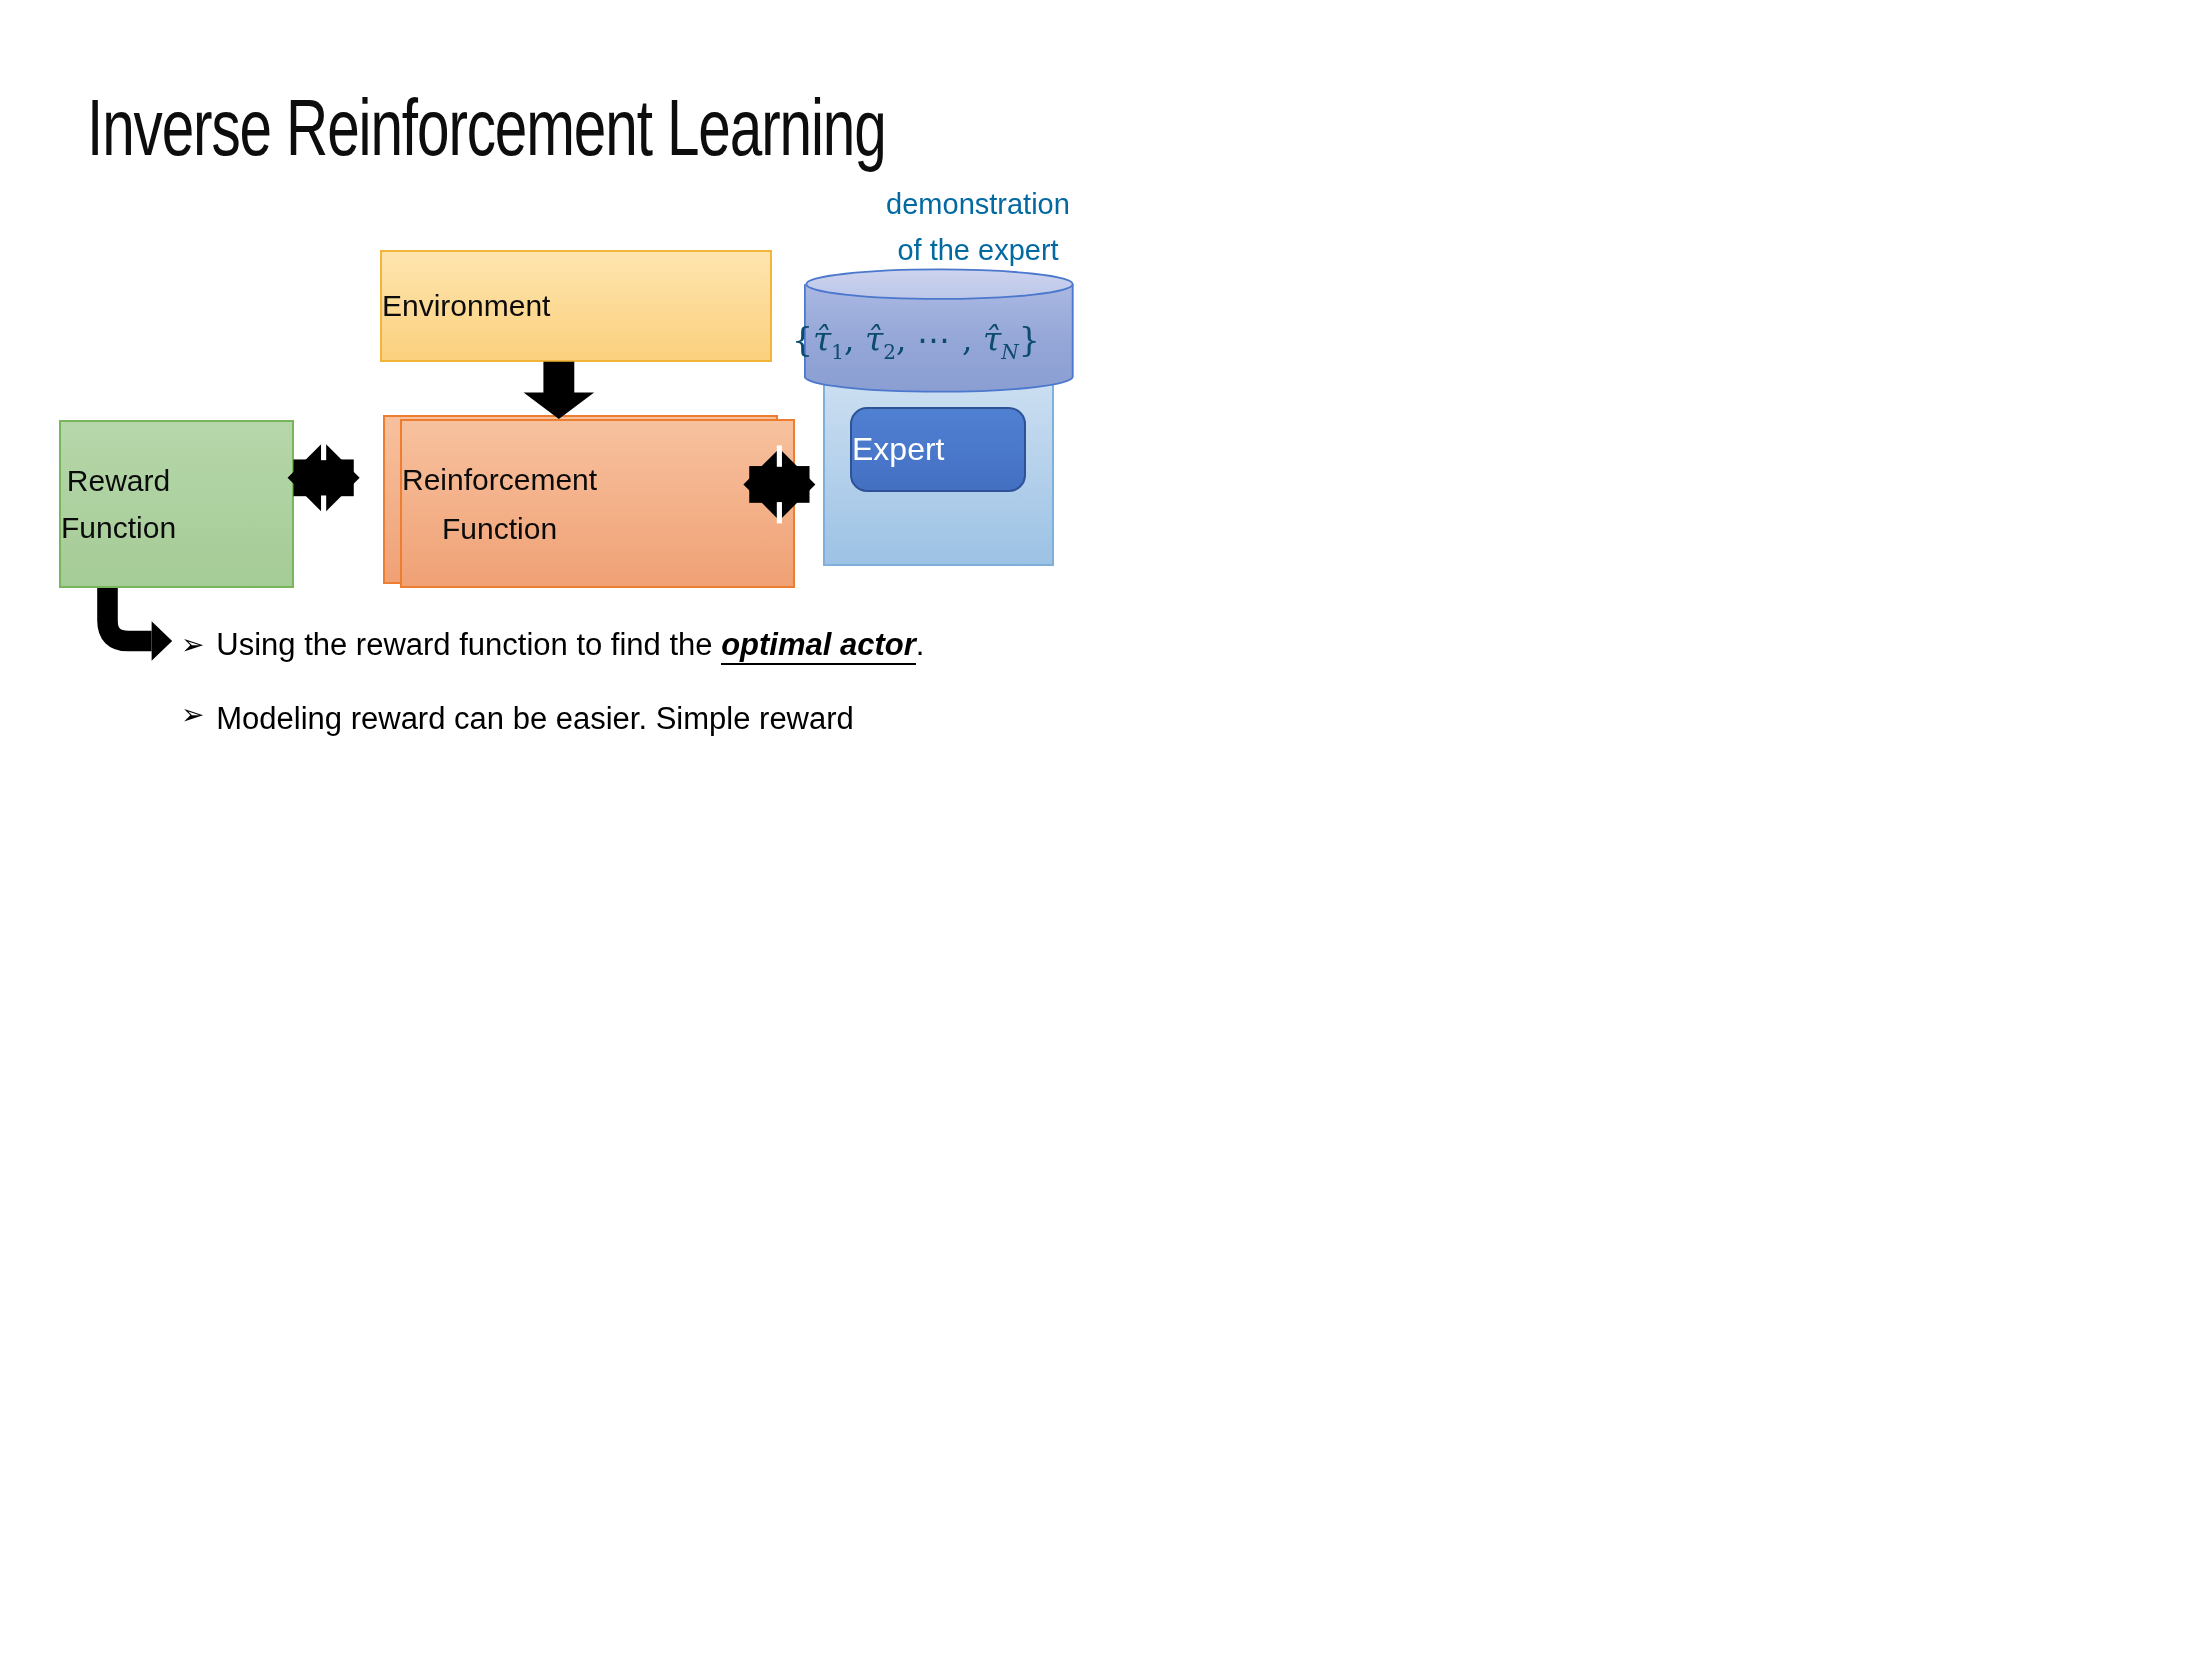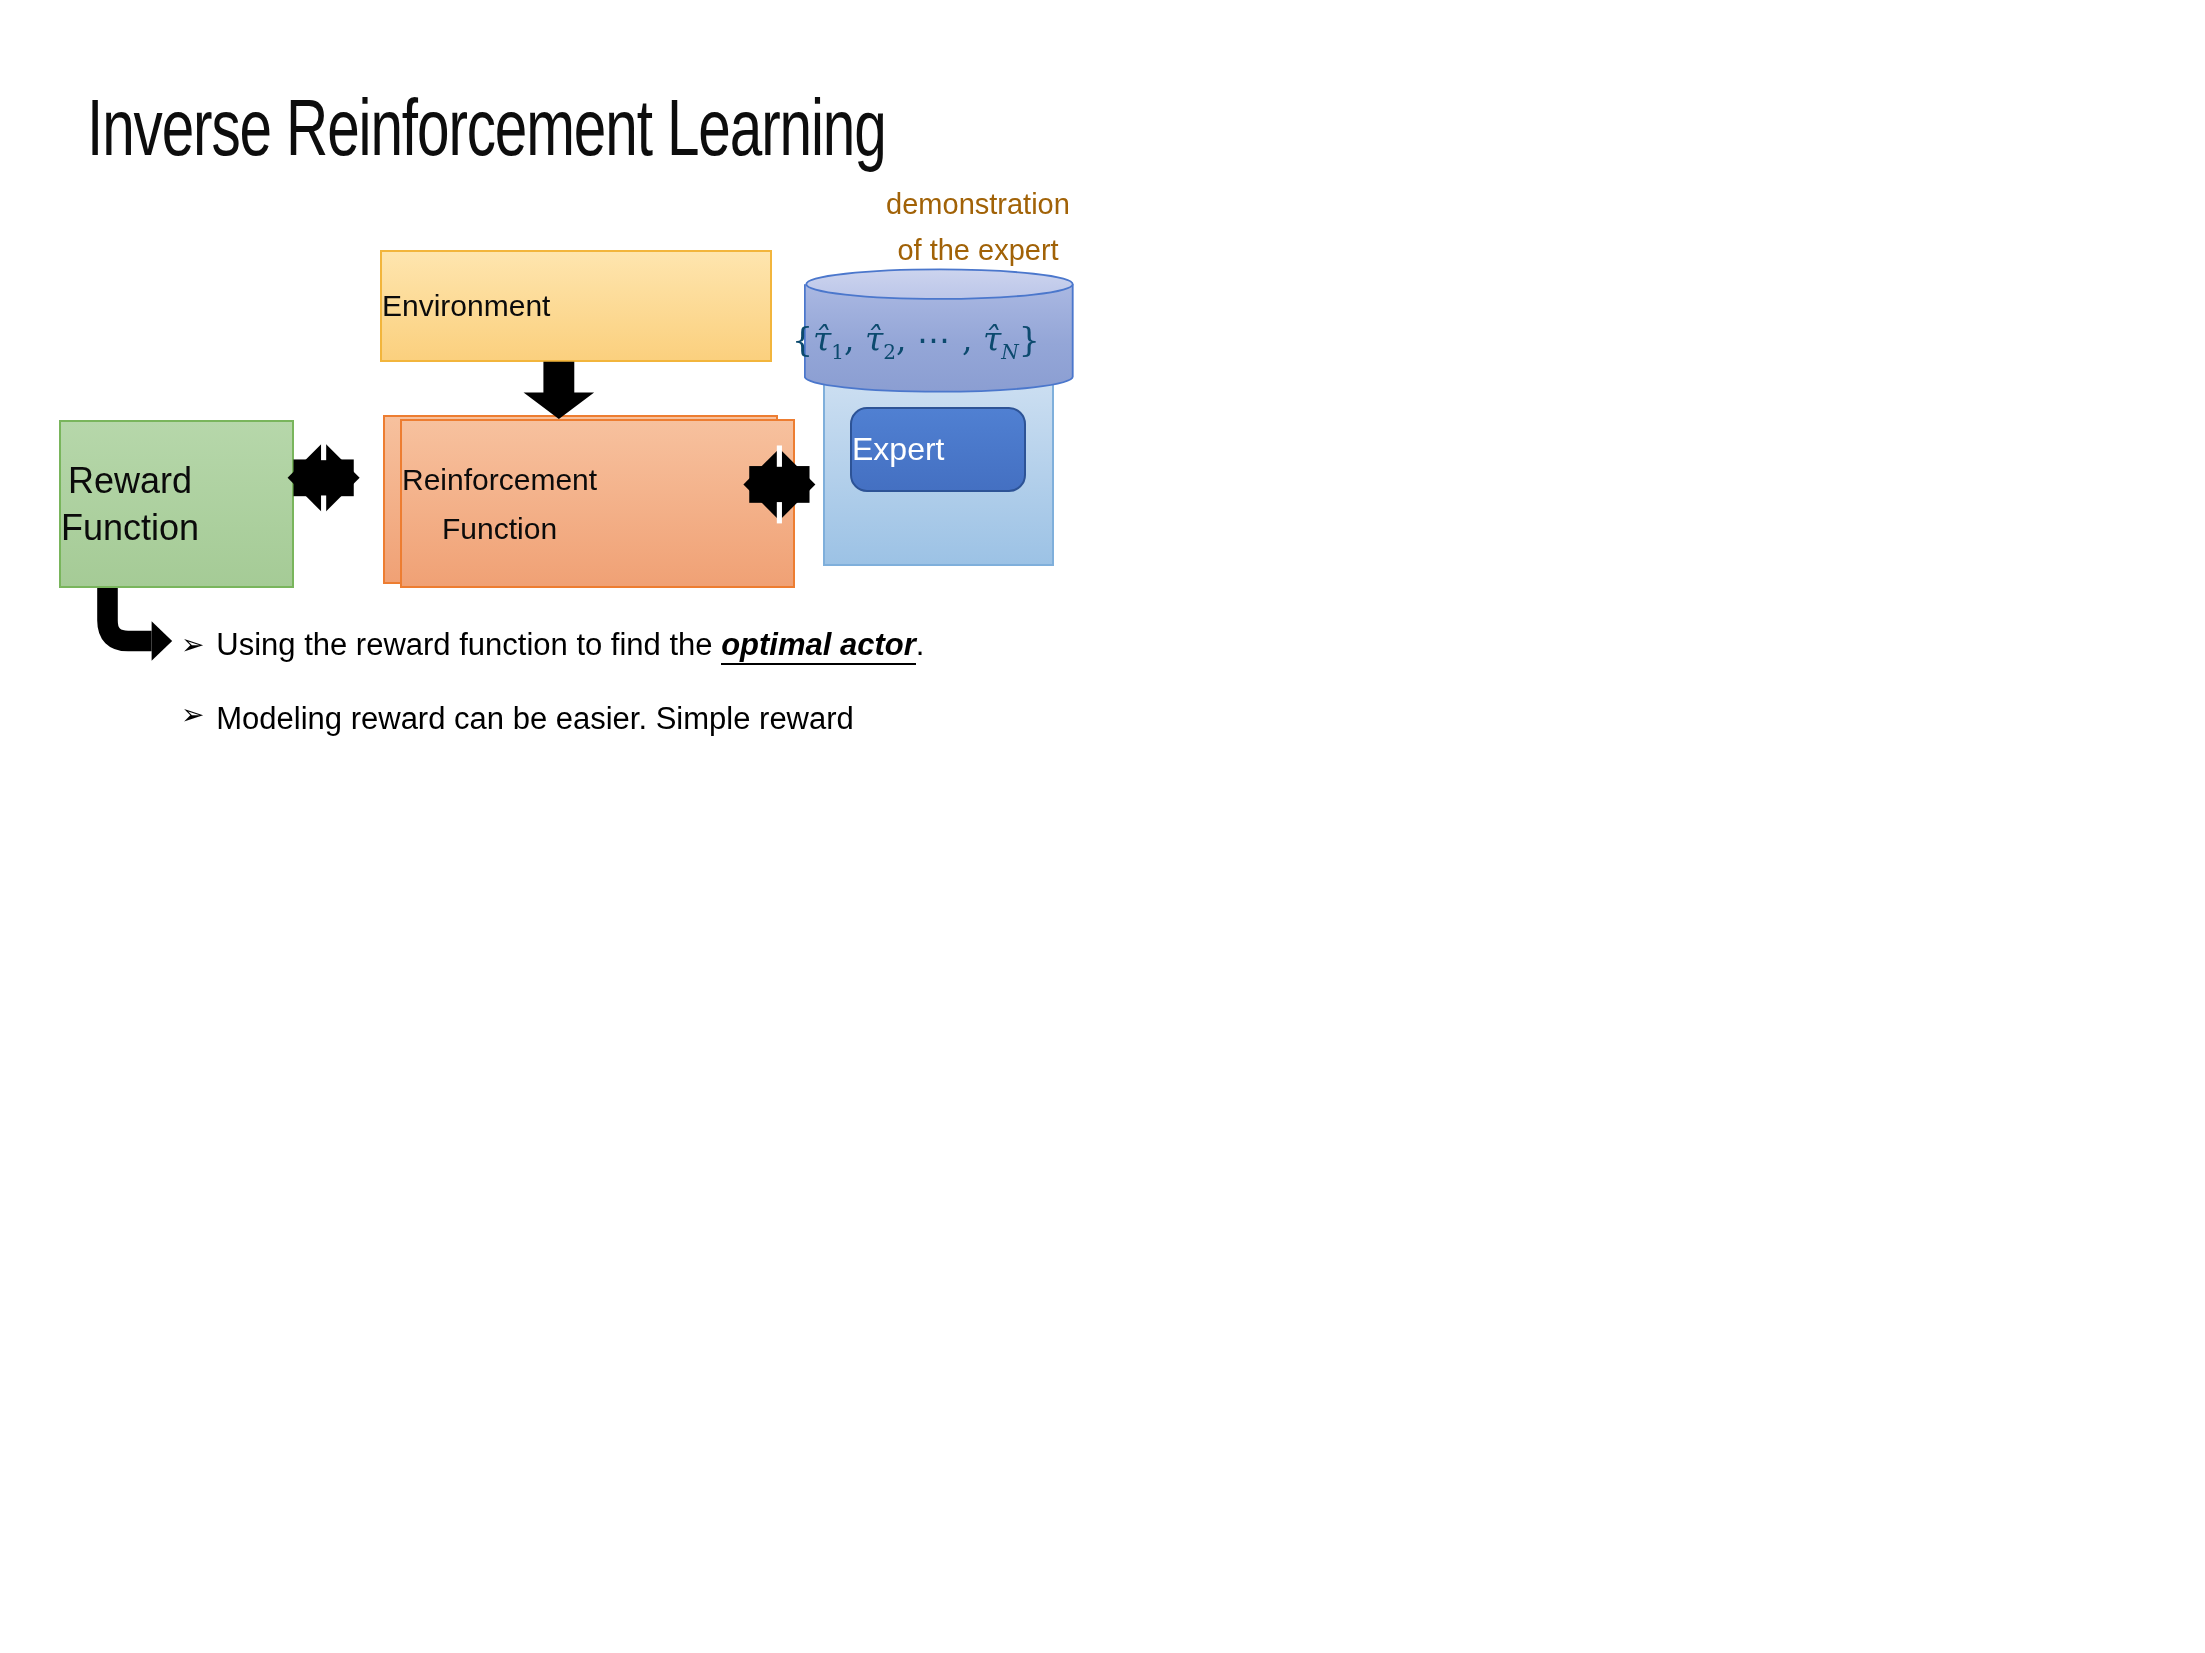--- a/index.html
+++ b/index.html
@@ -7,21 +7,21 @@
     position:relative;width:1103px;height:827px;background:#ffffff;overflow:hidden;
     font-family:"Liberation Sans", sans-serif;color:#0b0b0b;padding-left:32px;
   }
   .title{
     position:absolute;left:87px;top:82px;font-size:79px;font-weight:400;
     letter-spacing:-1.5px;white-space:nowrap;color:#0d0d0d;
     transform:scaleX(.74);transform-origin:left top;
   }
   .demo-caption{
     position:absolute;left:794px;top:181px;width:368px;text-align:center;
-    font-size:29px;line-height:46px;color:#a16207;
+    font-size:29px;line-height:46px;color:#0369a1;
   }
   .box{
     position:absolute;display:flex;align-items:center;justify-content:flex-start;
     text-align:center;box-sizing:border-box;
   }
   .env-box{
     left:380px;top:250px;width:392px;height:112px;
     background:linear-gradient(#fee5ae,#fbd07e);border:2.2px solid #f2b53c;
     font-size:30px;
   }
@@ -31,21 +31,21 @@
     font-size:30px;line-height:49px;z-index:2;
   }
   .rl-box-echo{
     left:383px;top:415px;width:395px;height:169px;
     background:linear-gradient(#f7c19e,#f0a175);border:2.2px solid #ed7d31;
     z-index:1;
   }
   .reward-box{
     left:59px;top:420px;width:235px;height:168px;
     background:linear-gradient(#b6d7aa,#a5cb96);border:2.2px solid #79b55c;
-    font-size:36px;line-height:47px;z-index:1;
+    font-size:30px;line-height:47px;z-index:1;
   }
   .expert-outer{
     left:823px;top:383px;width:231px;height:183px;
     background:linear-gradient(#cbdef1,#9cc2e5);border:2.2px solid #7fafdb;
     z-index:1;
   }
   .expert-inner{
     left:850px;top:407px;width:176px;height:85px;
     background:linear-gradient(#5080d2,#4470c2);border:2.2px solid #2d5396;
     border-radius:17px;color:#ffffff;font-size:32px;z-index:3;

